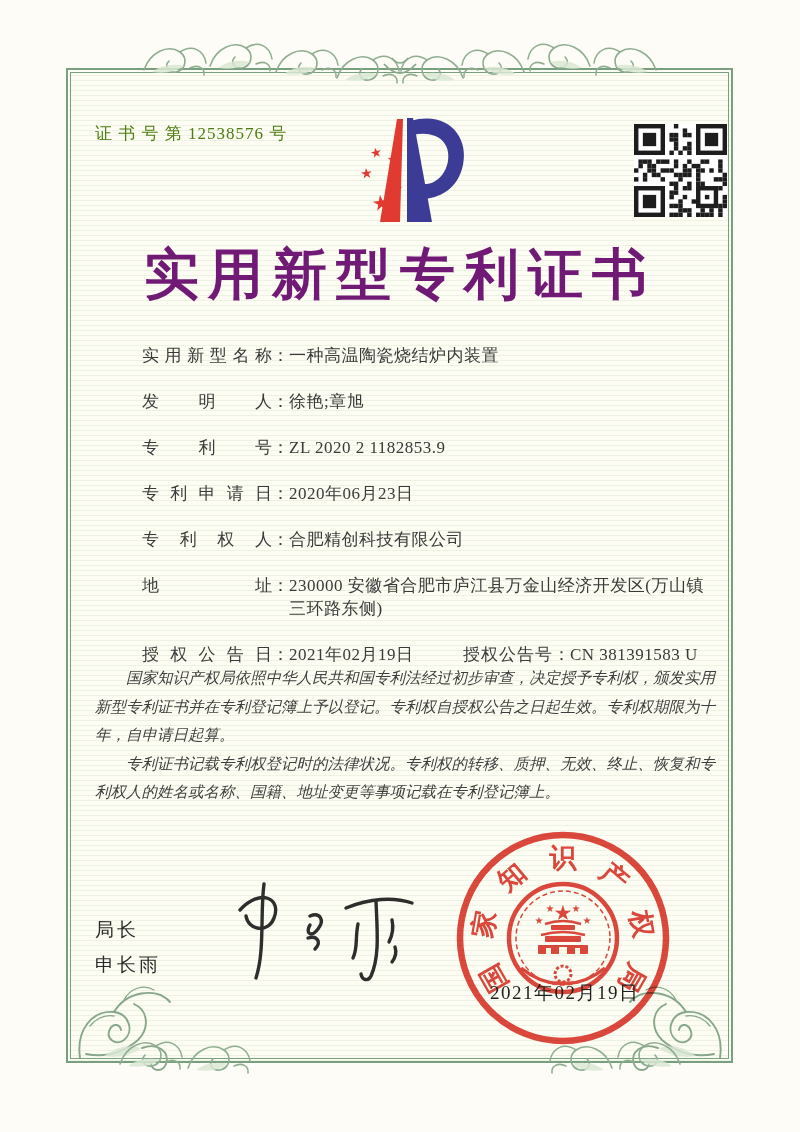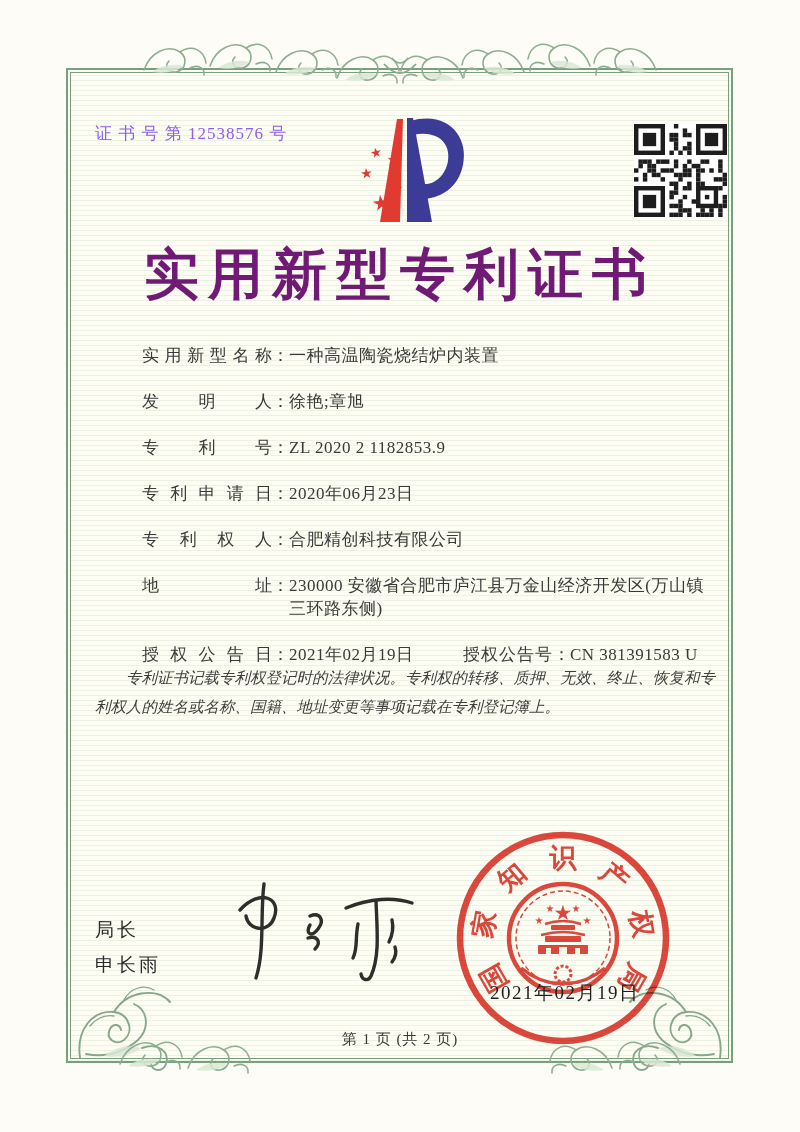--- a/index.html
+++ b/index.html
@@ -13,21 +13,21 @@
     position:absolute;left:69px;top:71px;width:662px;height:990px;
     background:
       repeating-linear-gradient(0deg, rgba(150,185,150,.16) 0px, rgba(150,185,150,.16) 1px, transparent 1px, transparent 5px),
       #fdfdf3;
   }
   
   .frame{position:absolute;left:66px;top:68px;width:663px;height:991px;border:2.5px solid #79a07e;}
   .frame-inner{position:absolute;inset:2px;border:1px solid #79a07e;}
   .ornaments{position:absolute;left:0;top:0;pointer-events:none;}
 
-  .cert-no{position:absolute;left:95px;top:122px;font-size:17px;letter-spacing:1px;color:#8b5cf6;}
+  .cert-no{position:absolute;left:95px;top:122px;font-size:17px;letter-spacing:1px;color:#4d7c0f;}
   .logo{position:absolute;left:336px;top:104px;}
   .qr{position:absolute;left:634px;top:124px;}
 
   .title{
     position:absolute;left:0;top:238px;width:100%;text-align:center;
     font-size:55px;font-weight:bold;letter-spacing:9px;color:#701a75;
   }
 
   .fields{position:absolute;left:95px;top:344px;width:618px;font-size:17px;line-height:23px;color:#3a3a3a;}
   .frow{display:flex;align-items:flex-start;margin-bottom:23px;}
@@ -281,20 +281,21 @@
       <span class="flabel">授权公告日</span>
         <span class="fcolon">：</span>
       <span class="fvalue-fixed">2021年02月19日</span>
       <span class="flabel2">授权公告号</span>
         <span class="fcolon">：</span>
       <span class="fvalue">CN 381391583 U</span>
     </div>
   </div>
 
   <div class="paragraphs">
+    <p>国家知识产权局依照中华人民共和国专利法经过初步审查，决定授予专利权，颁发实用新型专利证书并在专利登记簿上予以登记。专利权自授权公告之日起生效。专利权期限为十年，自申请日起算。</p>
     <p>专利证书记载专利权登记时的法律状况。专利权的转移、质押、无效、终止、恢复和专利权人的姓名或名称、国籍、地址变更等事项记载在专利登记簿上。</p>
   </div>
 
   <div class="officials">
     <div>局长</div>
     <div>申长雨</div>
   </div>
 
   <svg class="signature" width="200" height="115" viewBox="0 0 200 115">
     <g stroke="#1d1d1d" stroke-width="3.4" fill="none" stroke-linecap="round" opacity="0.92">
@@ -340,15 +341,14 @@
   <text x="40.7179676972449" y="150" transform="rotate(-120 40.7179676972449 150)" class="seal-char">国</text>
       <text x="31.215379759023364" y="96.10814578664557" transform="rotate(-80 31.215379759023364 96.10814578664557)" class="seal-char">家</text>
       <text x="58.57699122507686" y="48.71644455048176" transform="rotate(-40 58.57699122507686 48.71644455048176)" class="seal-char">知</text>
       <text x="110" y="30" transform="rotate(0 110 30)" class="seal-char">识</text>
       <text x="161.42300877492315" y="48.71644455048176" transform="rotate(40 161.42300877492315 48.71644455048176)" class="seal-char">产</text>
       <text x="188.78462024097664" y="96.10814578664557" transform="rotate(80 188.78462024097664 96.10814578664557)" class="seal-char">权</text>
       <text x="179.2820323027551" y="150" transform="rotate(120 179.2820323027551 150)" class="seal-char">局</text>
     </svg>
   <div class="seal-date">2021年02月19日</div>
 
-  <div class="page-num">第 1 页 (共 2 页)</div>
 
 </div>
 
 </body></html>

